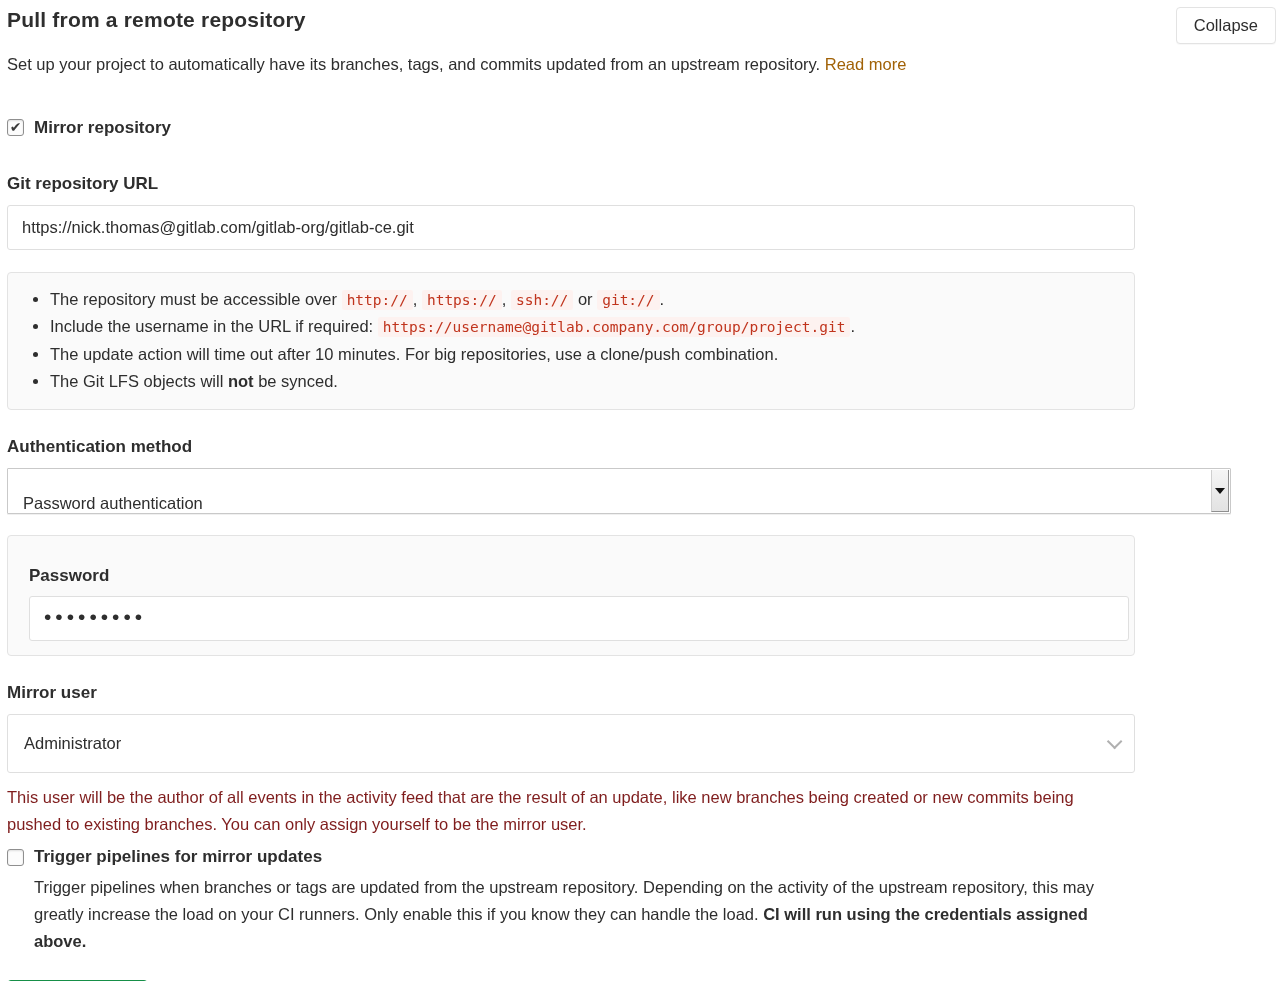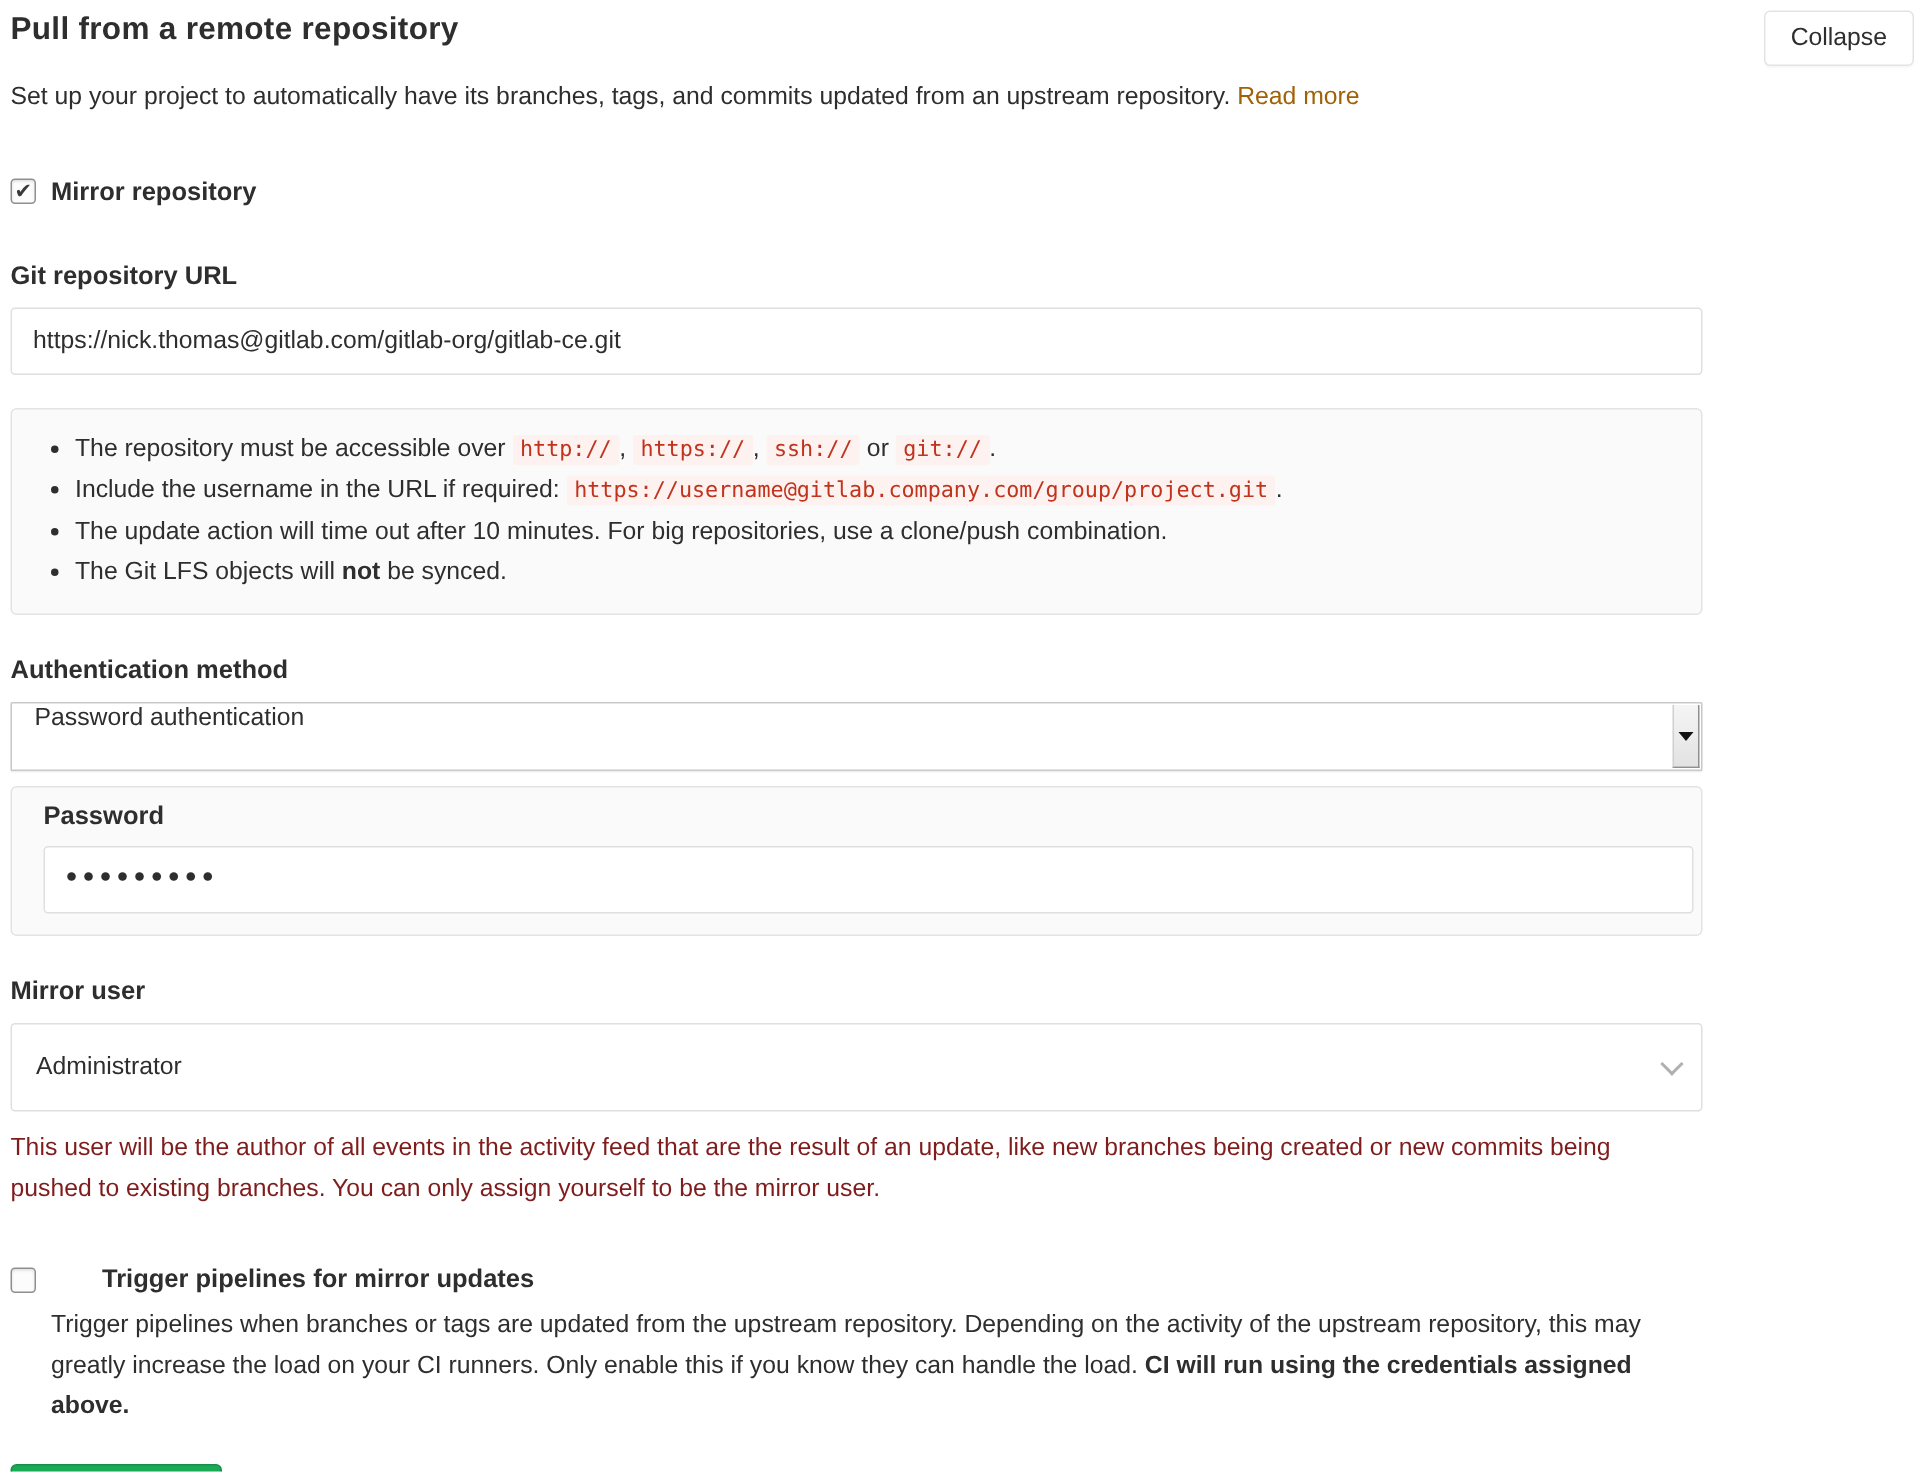--- a/index.html
+++ b/index.html
@@ -35,21 +35,21 @@
     cursor: pointer;
     box-shadow: 0 1px 1px rgba(0,0,0,0.03);
   }
 
   .intro { margin-top: 20px; line-height: 1.5; }
   .link { color: #a16207; text-decoration: none; cursor: pointer; }
 
   .content-col { width: 1128px; }
 
   .checkbox-row { margin-top: 41px; display: flex; align-items: center; }
-  .checkbox-row.trigger { margin-top: 38px; gap: 34px; }
+  .checkbox-row.trigger { margin-top: 10px; }
   .cbx {
     width: 17px; height: 17px;
     border: 1px solid #8f8f8f;
     border-radius: 3px;
     background: #fcfcfc;
     display: inline-flex;
     align-items: center;
     justify-content: center;
     margin-right: 10px;
     box-shadow: inset 0 1px 2px rgba(0,0,0,0.12);
@@ -97,27 +97,27 @@
     font-family: "DejaVu Sans Mono", "Liberation Mono", monospace;
     font-size: 14.5px;
     color: #c0341d;
     background: #fdf2f0;
     border-radius: 2px;
     padding: 2px 5px;
   }
 
   .native-select {
     margin-top: 11px;
-    width: 1128px;
+    width: 1224px;
     height: 46px;
     border: 1px solid #c9c9c9;
     border-radius: 1px;
     background: #fff;
     display: flex;
-    align-items: flex-start;
+    align-items: flex-end;
     padding-left: 15px;
     position: relative;
     cursor: pointer;
     box-shadow: 0 1px 0 rgba(0,0,0,0.06);
   }
   .native-select .arrow-strip {
     position: absolute;
     right: 1px; top: 1px; bottom: 1px;
     width: 18px;
     background: linear-gradient(#f5f5f5, #e2e2e2);
@@ -130,26 +130,26 @@
   }
   .native-select .arrow-strip::after {
     content: "";
     width: 0; height: 0;
     border-left: 5px solid transparent;
     border-right: 5px solid transparent;
     border-top: 6px solid #111;
   }
 
   .panel {
-    margin-top: 10px;
+    margin-top: 21px;
     width: 1128px;
     background: #fafafa;
     border: 1px solid #e3e3e3;
     border-radius: 4px;
-    padding: 9px 14px 14px 14px;
+    padding: 30px 14px 14px 14px;
   }
   .panel .panel-label { font-weight: 700; font-size: 17px; margin-left: 7px; }
   .panel .text-input { width: 1100px; margin-top: 10px; margin-left: 7px; }
   .password-dots {
     font-size: 21px;
     letter-spacing: 4px;
     color: #2e2e2e;
     margin-top: -4px;
   }
 

